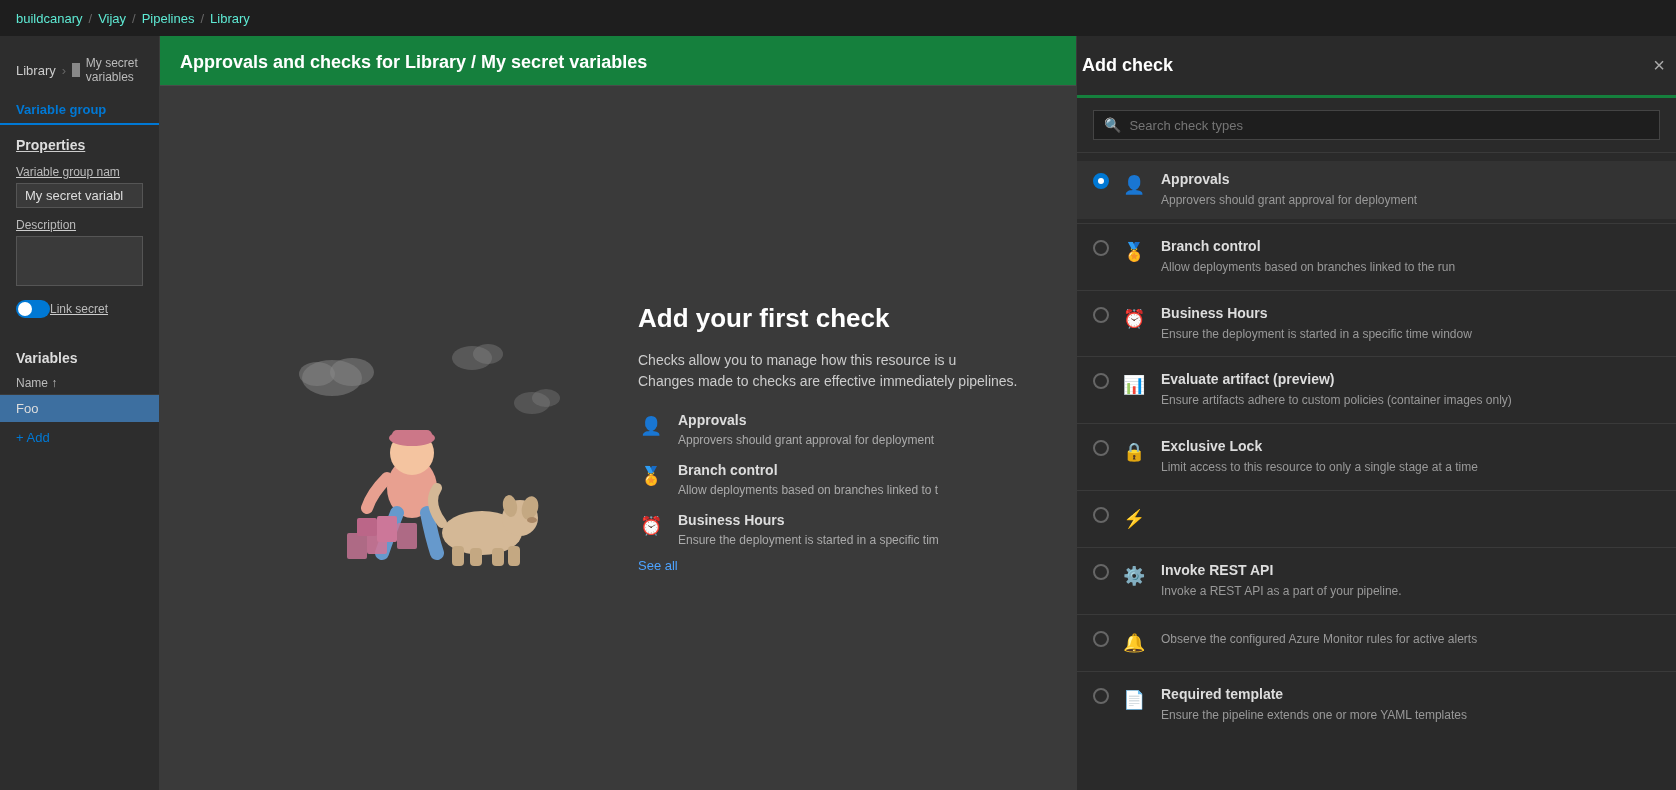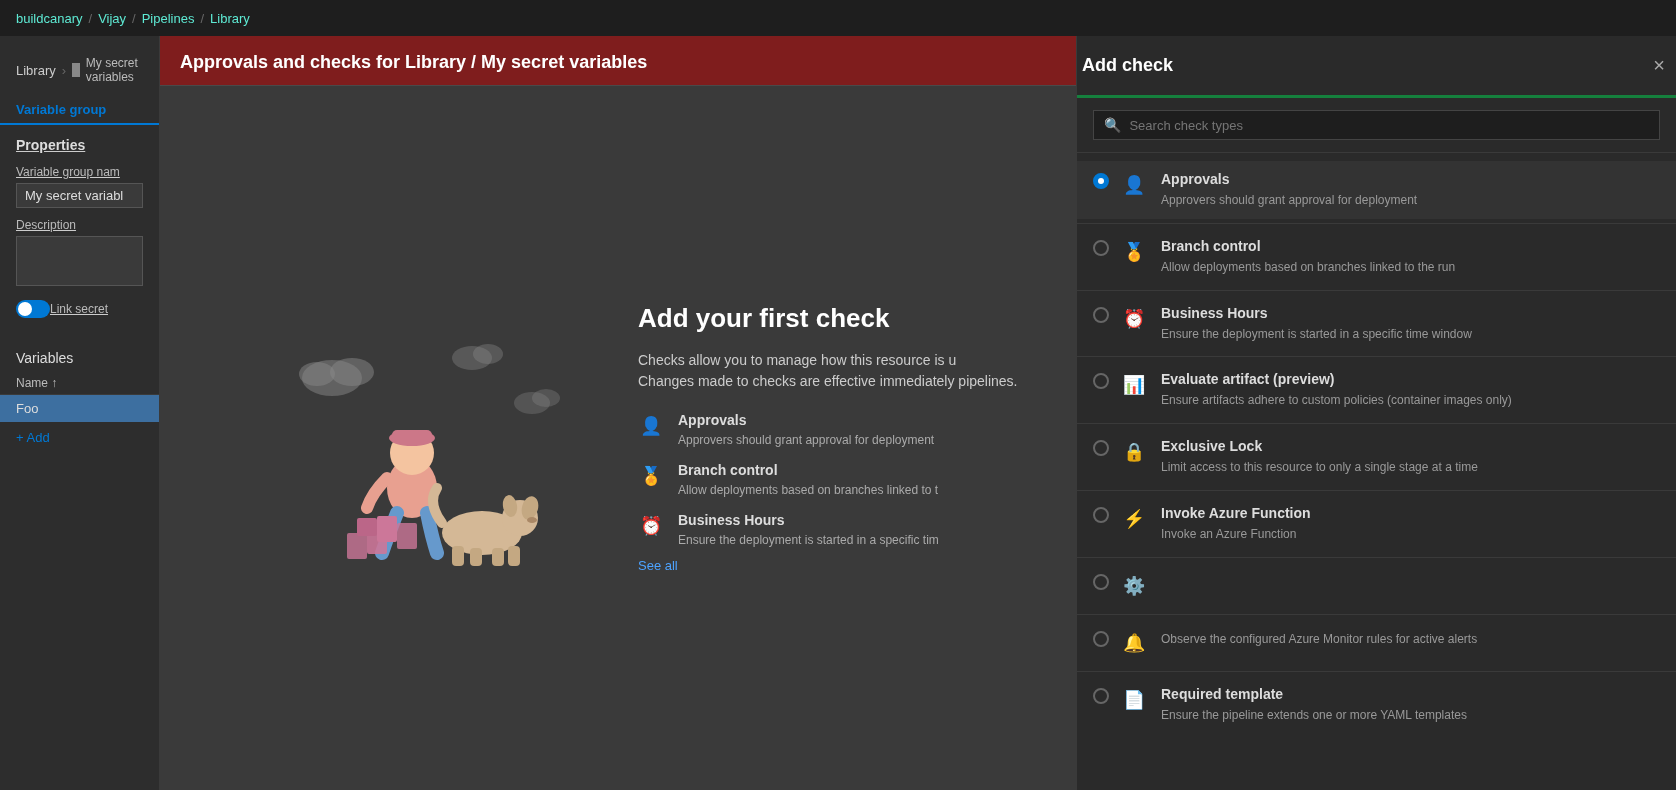--- a/index.html
+++ b/index.html
@@ -126,21 +126,21 @@
       border-radius: 50%;
       top: 2px;
       left: 2px;
     }
     .toggle-label {
       font-size: 12px;
       color: #bbb;
     }
     .variables-section h3 {
       font-size: 14px;
-      font-weight: 400;
+      font-weight: 700;
       color: #ddd;
       padding: 8px 16px 6px;
     }
     .variables-header {
       display: flex;
       padding: 4px 16px;
       font-size: 12px;
       color: #bbb;
       border-bottom: 1px solid #3a3a3a;
     }
@@ -169,21 +169,21 @@
       background: #3a3a3a;
       display: flex;
       flex-direction: column;
       overflow: hidden;
     }
     .page-title-bar {
       padding: 16px 20px 12px;
       font-size: 18px;
       font-weight: 600;
       color: #fff;
-      background: #7f1d1d;
+      background: #15803d;
       border-bottom: 1px solid #4a4a4a;
     }
     .checks-main {
       flex: 1;
       display: flex;
       align-items: center;
       justify-content: center;
       position: relative;
       overflow: hidden;
     }
@@ -600,29 +600,29 @@
     <div class="check-item-icon">🔒</div>
     <div class="check-item-text">
       <strong>Exclusive Lock</strong>
       <span>Limit access to this resource to only a single stage at a time</span>
     </div>
   </div>
         <div class="divider"></div>
         <div class="check-item">
     <div class="radio-circle "></div>
     <div class="check-item-icon">⚡</div>
-    <div class="check-item-text">
-      <strong>Invoke Azure Function</strong>
-      <span>Invoke an Azure Function</span>
-    </div>
   </div>
         <div class="divider"></div>
         <div class="check-item">
     <div class="radio-circle "></div>
     <div class="check-item-icon">⚙️</div>
+    <div class="check-item-text">
+      <strong>Invoke REST API</strong>
+      <span>Invoke a REST API as a part of your pipeline.</span>
+    </div>
   </div>
         <div class="divider"></div>
         <div class="check-item">
     <div class="radio-circle "></div>
     <div class="check-item-icon">🔔</div>
     <div class="check-item-text">
       <span>Observe the configured Azure Monitor rules for active alerts</span>
     </div>
   </div>
         <div class="divider"></div>

